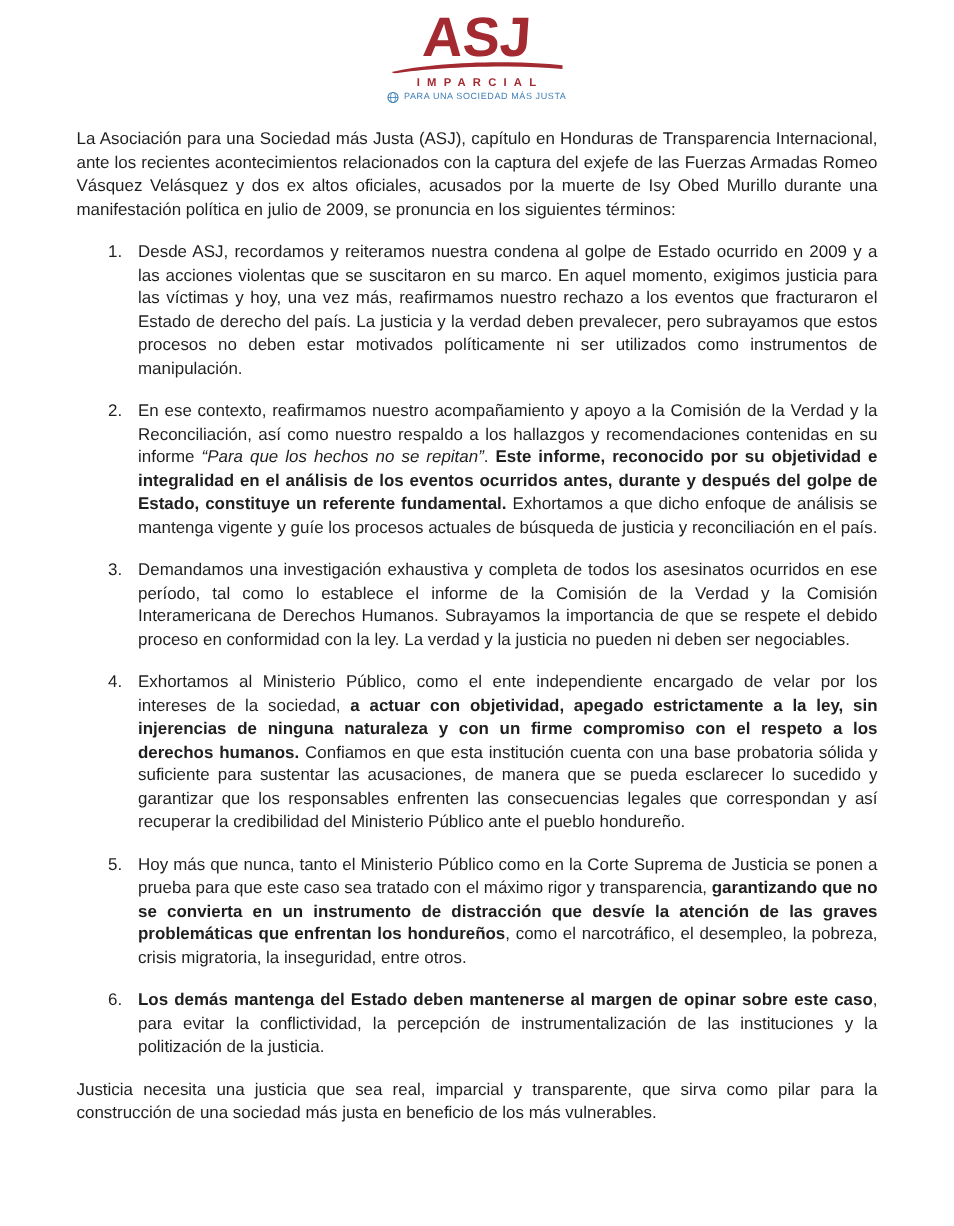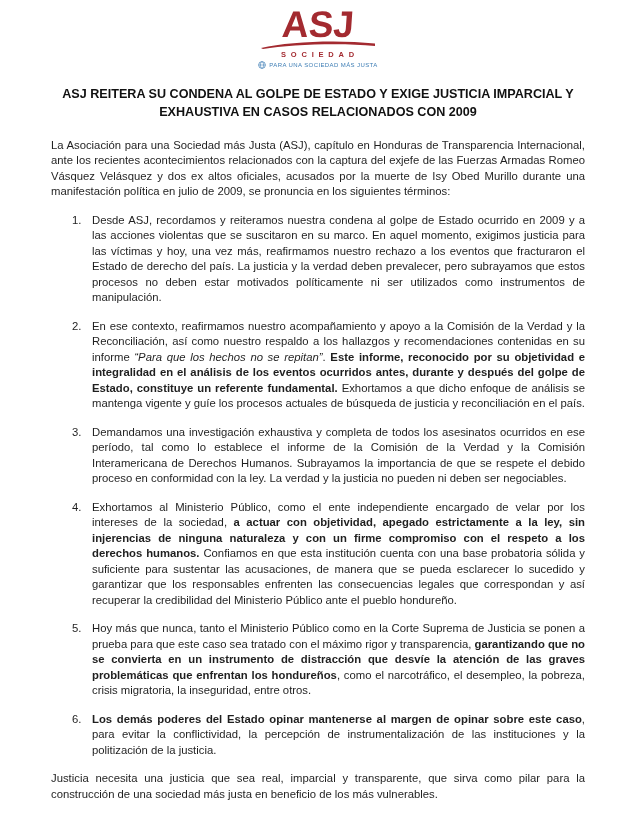--- a/index.html
+++ b/index.html
@@ -47,40 +47,39 @@
 <body>
 
 <div class="page">
 
   <div class="logo">
     <div class="logo-inner">
       <span class="asj-word" style="color: rgb(163, 42, 48);">ASJ</span>
       <svg class="swoosh" width="118" height="9" viewBox="0 0 118 9">
         <path d="M2,8 C30,1.5 78,-0.5 116,3.5 L116,6 C78,2.5 30,5 4,9 Z" fill="#A32A30"></path>
       </svg>
-      <div class="honduras" style="color: rgb(163, 42, 48);">SOCIEDAD</div>
+      <div class="honduras" style="color: rgb(163, 42, 48);">IMPARCIAL</div>
       <div class="tagline" style="color: rgb(62, 126, 181);">
         <svg width="8" height="8" viewBox="0 0 10 10">
           <circle cx="5" cy="5" r="4.2" fill="none" stroke="#3E7EB5" stroke-width="0.9"></circle>
           <ellipse cx="5" cy="5" rx="2" ry="4.2" fill="none" stroke="#3E7EB5" stroke-width="0.7"></ellipse>
           <line x1="0.8" y1="5" x2="9.2" y2="5" stroke="#3E7EB5" stroke-width="0.7"></line>
         </svg>
         <span>PARA UNA SOCIEDAD MÁS JUSTA</span>
       </div>
     </div>
   </div>
 
-  <div class="title">ASJ REITERA SU CONDENA AL GOLPE DE ESTADO Y EXIGE JUSTICIA IMPARCIAL Y EXHAUSTIVA EN CASOS RELACIONADOS CON 2009</div>
 
   <p class="para">La Asociación para una Sociedad más Justa (ASJ), capítulo en Honduras de Transparencia Internacional, ante los recientes acontecimientos relacionados con la captura del exjefe de las Fuerzas Armadas Romeo Vásquez Velásquez y dos ex altos oficiales, acusados por la muerte de Isy Obed Murillo durante una manifestación política en julio de 2009, se pronuncia en los siguientes términos:</p>
 
   <ol class="statements">
       <li><span class="num">1.</span><span class="seg-regular">Desde ASJ, recordamos y reiteramos nuestra condena al golpe de Estado ocurrido en 2009 y a las acciones violentas que se suscitaron en su marco. En aquel momento, exigimos justicia para las víctimas y hoy, una vez más, reafirmamos nuestro rechazo a los eventos que fracturaron el Estado de derecho del país. La justicia y la verdad deben prevalecer, pero subrayamos que estos procesos no deben estar motivados políticamente ni ser utilizados como instrumentos de manipulación.</span></li>
       <li><span class="num">2.</span><span class="seg-regular">En ese contexto, reafirmamos nuestro acompañamiento y apoyo a la Comisión de la Verdad y la Reconciliación, así como nuestro respaldo a los hallazgos y recomendaciones contenidas en su informe </span><span class="seg-italic">“Para que los hechos no se repitan”</span><span class="seg-regular">. </span><span class="seg-bold">Este informe, reconocido por su objetividad e integralidad en el análisis de los eventos ocurridos antes, durante y después del golpe de Estado, constituye un referente fundamental.</span><span class="seg-regular"> Exhortamos a que dicho enfoque de análisis se mantenga vigente y guíe los procesos actuales de búsqueda de justicia y reconciliación en el país.</span></li>
       <li><span class="num">3.</span><span class="seg-regular">Demandamos una investigación exhaustiva y completa de todos los asesinatos ocurridos en ese período, tal como lo establece el informe de la Comisión de la Verdad y la Comisión Interamericana de Derechos Humanos. Subrayamos la importancia de que se respete el debido proceso en conformidad con la ley. La verdad y la justicia no pueden ni deben ser negociables.</span></li>
       <li><span class="num">4.</span><span class="seg-regular">Exhortamos al Ministerio Público, como el ente independiente encargado de velar por los intereses de la sociedad, </span><span class="seg-bold">a actuar con objetividad, apegado estrictamente a la ley, sin injerencias de ninguna naturaleza y con un firme compromiso con el respeto a los derechos humanos.</span><span class="seg-regular"> Confiamos en que esta institución cuenta con una base probatoria sólida y suficiente para sustentar las acusaciones, de manera que se pueda esclarecer lo sucedido y garantizar que los responsables enfrenten las consecuencias legales que correspondan y así recuperar la credibilidad del Ministerio Público ante el pueblo hondureño.</span></li>
       <li><span class="num">5.</span><span class="seg-regular">Hoy más que nunca, tanto el Ministerio Público como en la Corte Suprema de Justicia se ponen a prueba para que este caso sea tratado con el máximo rigor y transparencia, </span><span class="seg-bold">garantizando que no se convierta en un instrumento de distracción que desvíe la atención de las graves problemáticas que enfrentan los hondureños</span><span class="seg-regular">, como el narcotráfico, el desempleo, la pobreza, crisis migratoria, la inseguridad, entre otros.</span></li>
-      <li><span class="num">6.</span><span class="seg-bold">Los demás poderes del Estado opinar mantenerse al margen de opinar sobre este caso</span><span class="seg-regular">, para evitar la conflictividad, la percepción de instrumentalización de las instituciones y la politización de la justicia.</span></li>
+      <li><span class="num">6.</span><span class="seg-bold">Los demás mantenga del Estado deben mantenerse al margen de opinar sobre este caso</span><span class="seg-regular">, para evitar la conflictividad, la percepción de instrumentalización de las instituciones y la politización de la justicia.</span></li>
     </ol>
 
   <p class="para closing">Justicia necesita una justicia que sea real, imparcial y transparente, que sirva como pilar para la construcción de una sociedad más justa en beneficio de los más vulnerables.</p>
 
 </div>
 
 </body></html>

